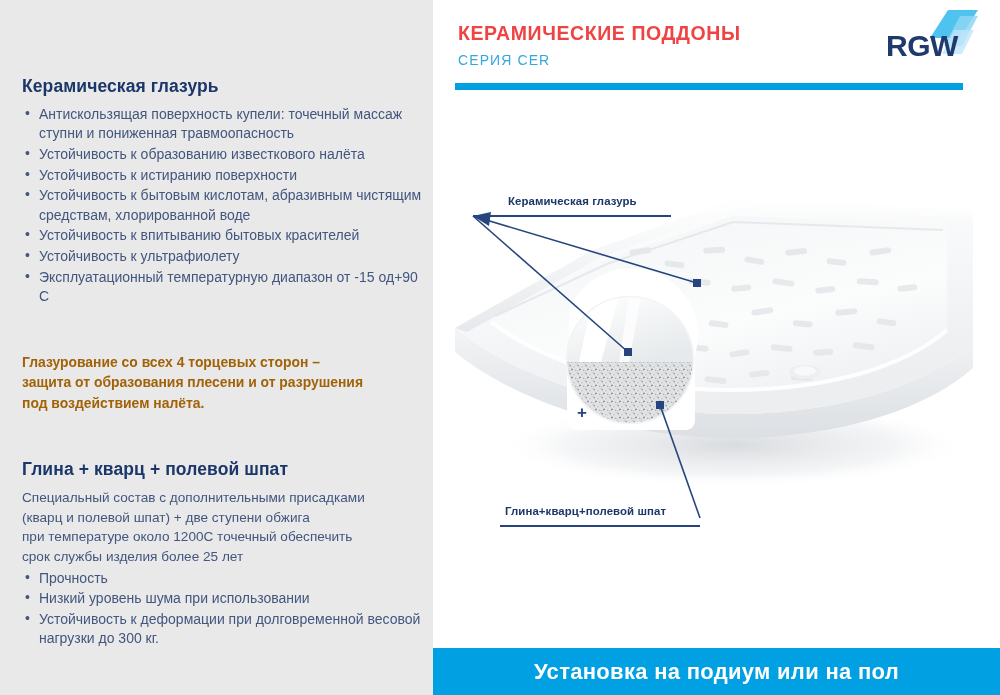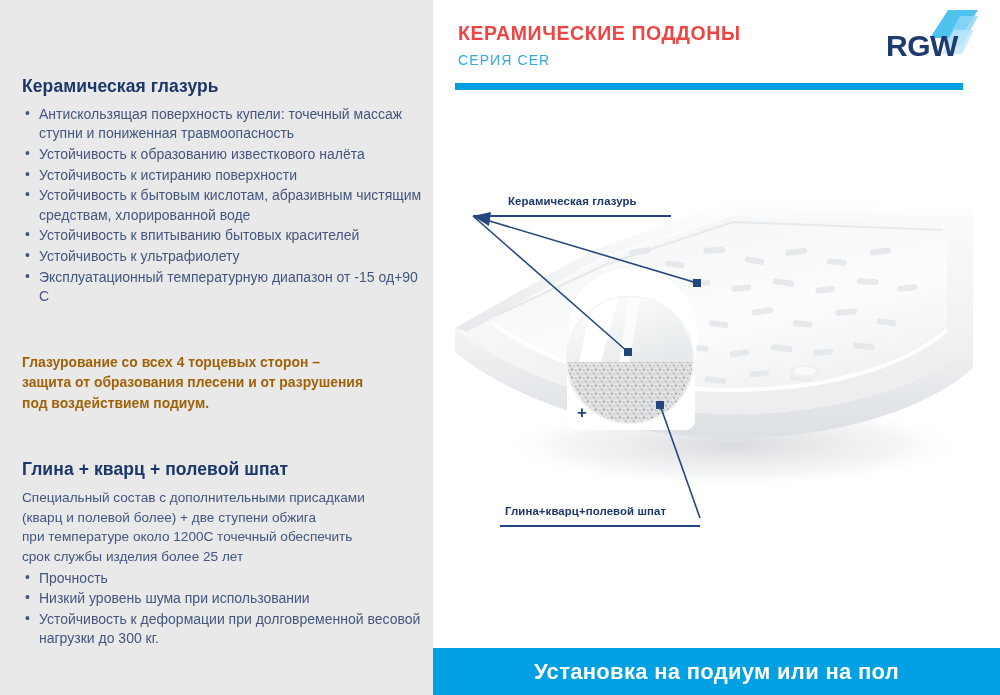--- a/index.html
+++ b/index.html
@@ -116,30 +116,30 @@
         <li>Устойчивость к впитыванию бытовых красителей</li>
         <li>Устойчивость к ультрафиолету</li>
         <li>Эксплуатационный температурную диапазон от -15 од+90 С</li>
       </ul>
 
       <div class="block-gap-a"></div>
 
       <div>
         <p class="para bold">Глазурование со всех 4 торцевых сторон –</p>
         <p class="para bold">защита от образования плесени и от разрушения</p>
-        <p class="para bold">под воздействием подиум.</p>
+        <p class="para bold">под воздействием налёта.</p>
       </div>
 
       <div class="block-gap-b"></div>
 
       <div class="sec-title">Глина + кварц + полевой шпат</div>
 
       <div>
         <p class="para">Специальный состав с дополнительными присадками</p>
-        <p class="para">(кварц и полевой более) + две ступени обжига</p>
+        <p class="para">(кварц и полевой шпат) + две ступени обжига</p>
         <p class="para">при температуре около 1200С точечный обеспечить</p>
         <p class="para">срок службы изделия более 25 лет</p>
       </div>
 
       <div class="block-gap-c"></div>
 
       <ul class="bullets">
         <li>Прочность</li>
         <li>Низкий уровень шума при использовании</li>
         <li>Устойчивость к деформации при долговременной весовой нагрузки до 300 кг.</li>

